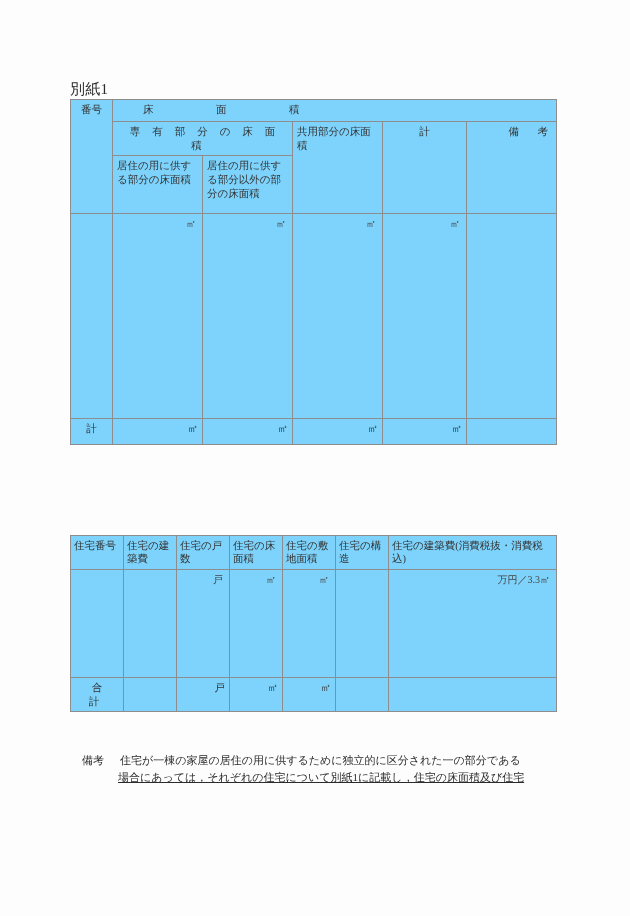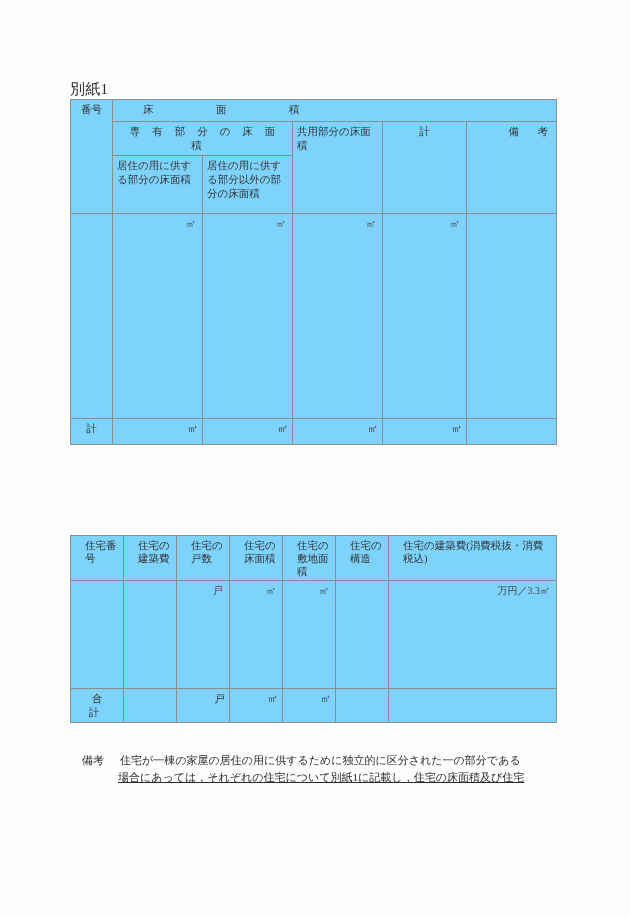--- a/index.html
+++ b/index.html
@@ -100,21 +100,21 @@
   .t2-c { width: 53px; }
   .t2-last { width: 168px; }
 
   .t2-head td   { height: 34px; }
   .t2-body td   { height: 108px; }
   .t2-total td  { height: 24px; margin-top: 18px; }
 
   .t2-head td {
     vertical-align: top;
     line-height: 13px;
-    padding: 3px 3px 2px 14px;
+    padding: 3px 3px 2px 3px;
   }
 
   .total-label {
     text-align: center;
     vertical-align: middle;
     letter-spacing: 6px;
     text-indent: 6px;
   }
 
   

